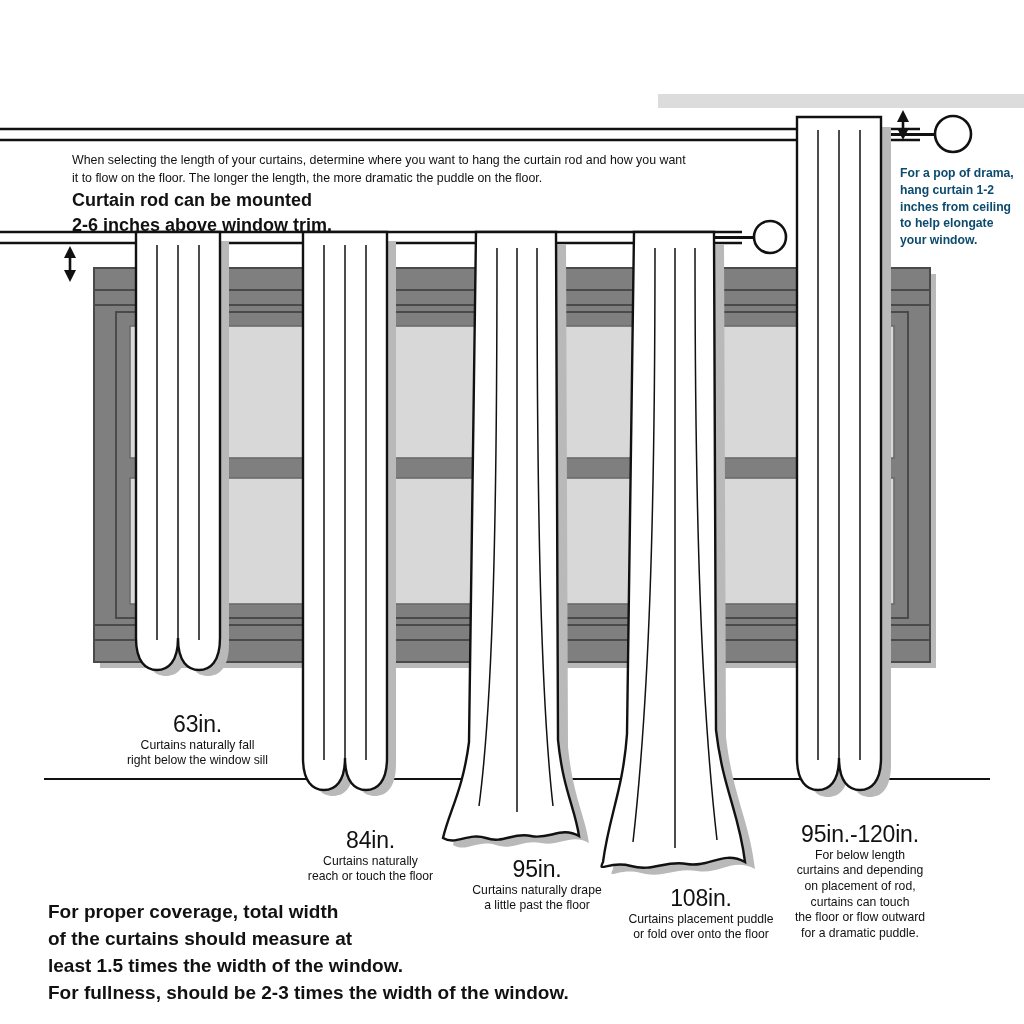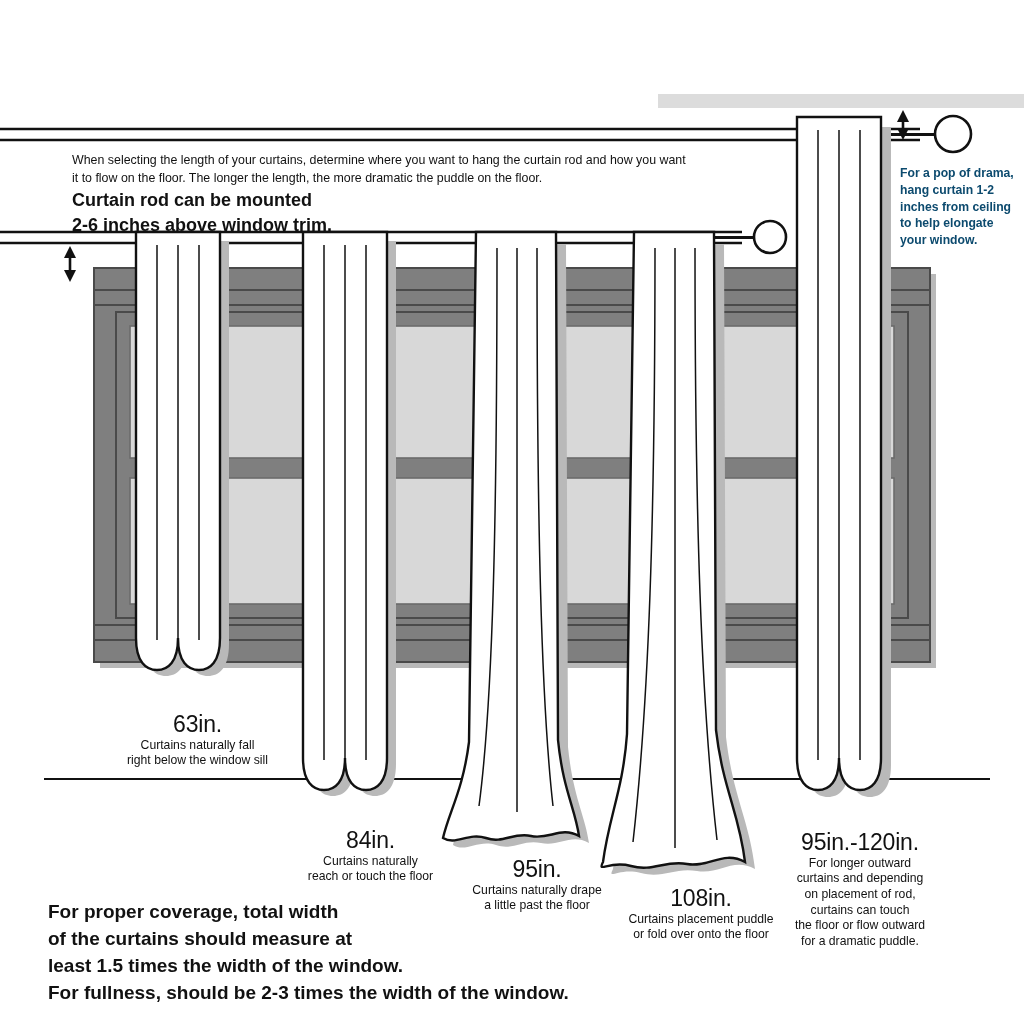--- a/index.html
+++ b/index.html
@@ -200,23 +200,23 @@
     <div class="sub">Curtains naturally drape</div>
     <div class="sub">a little past the floor</div>
   </div>
 
   <div class="lbl" style="left:585px;top:886px;width:232px;">
     <div class="num">108in.</div>
     <div class="sub">Curtains placement puddle</div>
     <div class="sub">or fold over onto the floor</div>
   </div>
 
-  <div class="lbl" style="left:762px;top:822px;width:196px;margin-top:8px;">
+  <div class="lbl" style="left:762px;top:822px;width:196px;">
     <div class="num">95in.-120in.</div>
-    <div class="sub">For longer outward</div>
+    <div class="sub">For below length</div>
     <div class="sub">curtains and depending</div>
     <div class="sub">on placement of rod,</div>
     <div class="sub">curtains can touch</div>
     <div class="sub">the floor or flow outward</div>
     <div class="sub">for a dramatic puddle.</div>
   </div>
 
   <div id="footer" class="abs">
     <div>For proper coverage, total width</div>
     <div>of the curtains should measure at</div>

